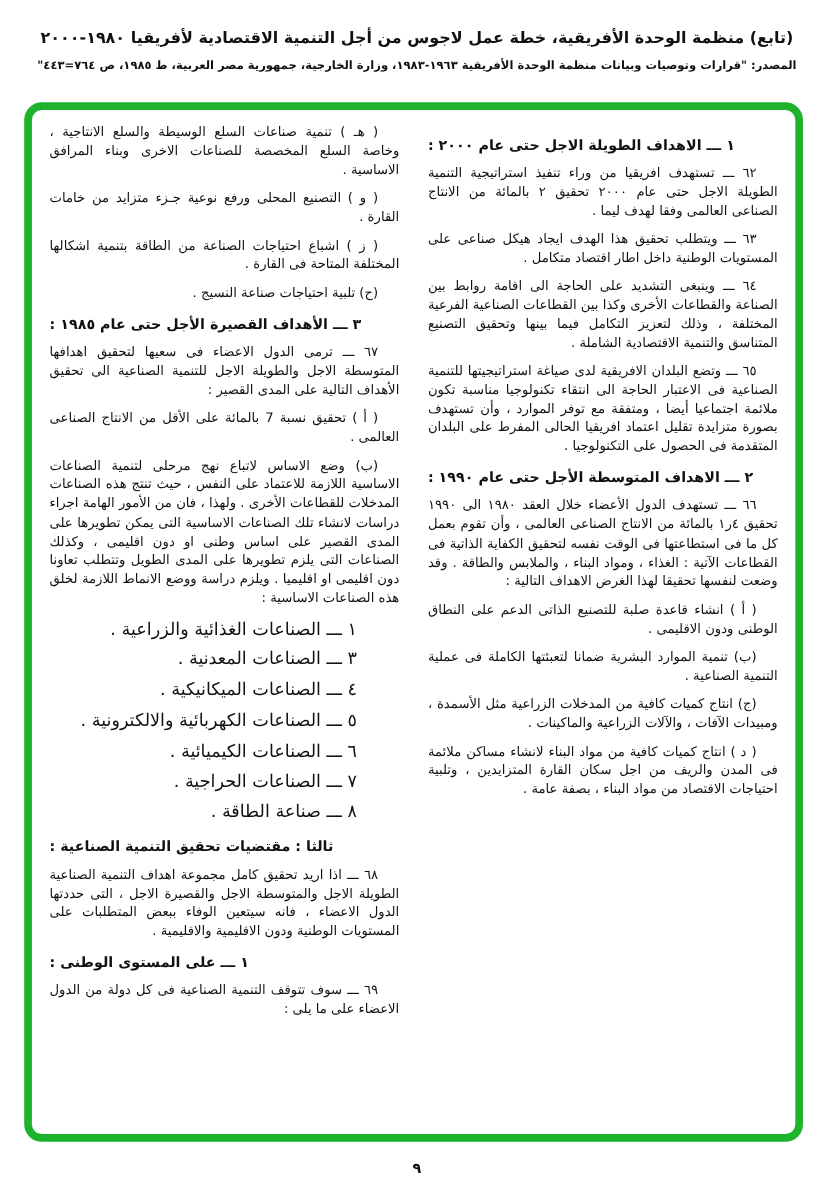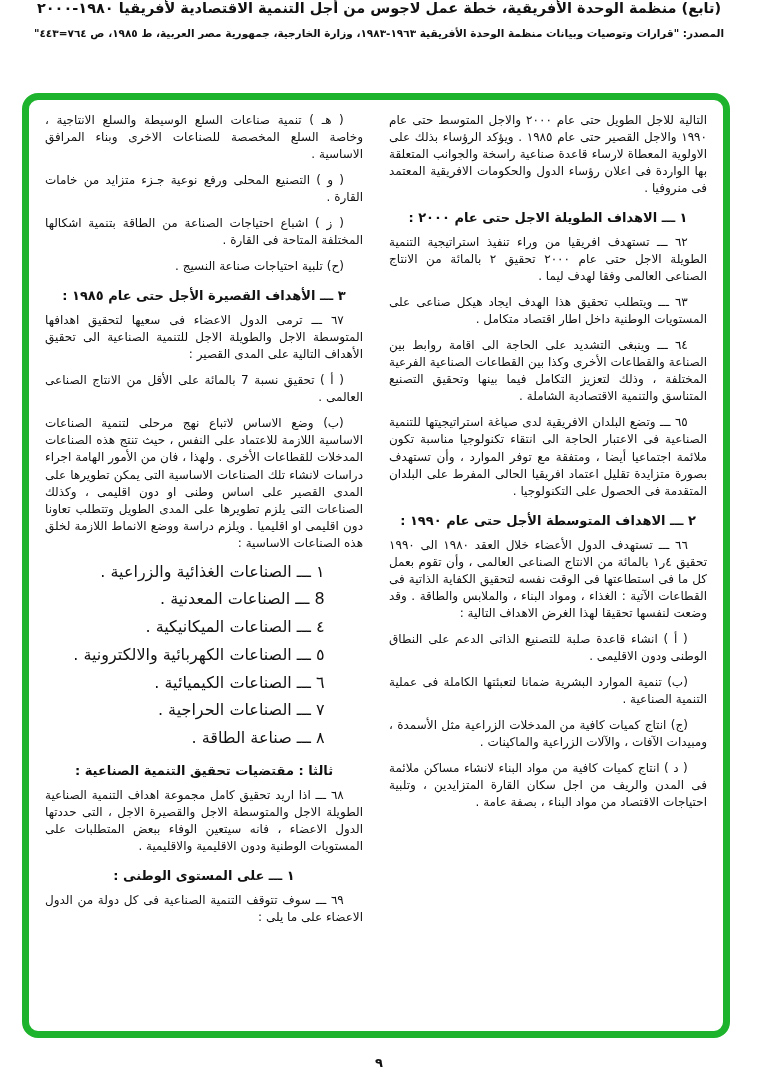--- a/index.html
+++ b/index.html
@@ -11,20 +11,21 @@
   body {
     width: 758px;
     height: 1078px;
     position: relative;
     overflow: hidden;
     direction: rtl;
     color: #111111;
   }
   .header {
     text-align: center;
+    margin-top: 27px;
   }
   .title-line {
     font-size: 14.5px;
     font-weight: bold;
     letter-spacing: 0;
   }
   .source-line {
     font-size: 10.5px;
     font-weight: bold;
     margin-top: 11px;
@@ -58,21 +59,21 @@
     text-align: justify;
     text-indent: 1.6em;
   }
   .col p.paragraph.flush {
     text-indent: 0;
   }
   .col h3.heading {
     margin: 13px 0 9px 0;
     font-size: 13px;
     font-weight: bold;
-    text-align: center;
+    text-align: left;
   }
   .col p.list-item {
     margin: 0 0 5px 0;
     font-size: 16px;
     line-height: 1.42;
     text-align: right;
     text-indent: 0;
     padding-right: 2.4em;
   }
   .page-number {
@@ -89,21 +90,20 @@
 <body style="color: rgb(17, 17, 17);">
 
 <div class="header">
   <div class="title-line">(تابع) منظمة الوحدة الأفريقية، خطة عمل لاجوس من أجل التنمية الاقتصادية لأفريقيا ١٩٨٠-٢٠٠٠</div>
   <div class="source-line">المصدر: "قرارات وتوصيات وبيانات منظمة الوحدة الأفريقية ١٩٦٣-١٩٨٣، وزارة الخارجية، جمهورية مصر العربية، ط ١٩٨٥، ص ٧٦٤=٤٤٣"</div>
 </div>
 
 <div class="content-box" style="border-color: rgb(30, 179, 44);">
   <div class="columns">
     <div class="col">
-        <p class="paragraph flush">التالية للاجل الطويل حتى عام ٢٠٠٠ والاجل المتوسط حتى عام ١٩٩٠ والاجل القصير حتى عام ١٩٨٥ . ويؤكد الرؤساء بذلك على الاولوية المعطاة لارساء قاعدة صناعية راسخة والجوانب المتعلقة بها الواردة فى اعلان رؤساء الدول والحكومات الافريقية المعتمد فى منروفيا .</p>
         <h3 class="heading">١ ـــ الاهداف الطويلة الاجل حتى عام ٢٠٠٠ :</h3>
         <p class="paragraph">٦٢ ـــ تستهدف افريقيا من وراء تنفيذ استراتيجية التنمية الطويلة الاجل حتى عام ٢٠٠٠ تحقيق ٢ بالمائة من الانتاج الصناعى العالمى وفقا لهدف ليما .</p>
         <p class="paragraph">٦٣ ـــ ويتطلب تحقيق هذا الهدف ايجاد هيكل صناعى على المستويات الوطنية داخل اطار اقتصاد متكامل .</p>
         <p class="paragraph">٦٤ ـــ وينبغى التشديد على الحاجة الى اقامة روابط بين الصناعة والقطاعات الأخرى وكذا بين القطاعات الصناعية الفرعية المختلفة ، وذلك لتعزيز التكامل فيما بينها وتحقيق التصنيع المتناسق والتنمية الاقتصادية الشاملة .</p>
         <p class="paragraph">٦٥ ـــ وتضع البلدان الافريقية لدى صياغة استراتيجيتها للتنمية الصناعية فى الاعتبار الحاجة الى انتقاء تكنولوجيا مناسبة تكون ملائمة اجتماعيا أيضا ، ومتفقة مع توفر الموارد ، وأن تستهدف بصورة متزايدة تقليل اعتماد افريقيا الحالى المفرط على البلدان المتقدمة فى الحصول على التكنولوجيا .</p>
         <h3 class="heading">٢ ـــ الاهداف المتوسطة الأجل حتى عام ١٩٩٠ :</h3>
         <p class="paragraph">٦٦ ـــ تستهدف الدول الأعضاء خلال العقد ١٩٨٠ الى ١٩٩٠ تحقيق ٤ر١ بالمائة من الانتاج الصناعى العالمى ، وأن تقوم بعمل كل ما فى استطاعتها فى الوقت نفسه لتحقيق الكفاية الذاتية فى القطاعات الآتية : الغذاء ، ومواد البناء ، والملابس والطاقة . وقد وضعت لنفسها تحقيقا لهذا الغرض الاهداف التالية :</p>
         <p class="paragraph">( أ ) انشاء قاعدة صلبة للتصنيع الذاتى الدعم على النطاق الوطنى ودون الاقليمى .</p>
         <p class="paragraph">(ب) تنمية الموارد البشرية ضمانا لتعبئتها الكاملة فى عملية التنمية الصناعية .</p>
         <p class="paragraph">(ج) انتاج كميات كافية من المدخلات الزراعية مثل الأسمدة ، ومبيدات الآفات ، والآلات الزراعية والماكينات .</p>
@@ -112,21 +112,21 @@
     <div class="col">
         <p class="paragraph">( هـ ) تنمية صناعات السلع الوسيطة والسلع الانتاجية ، وخاصة السلع المخصصة للصناعات الاخرى وبناء المرافق الاساسية .</p>
         <p class="paragraph">( و ) التصنيع المحلى ورفع نوعية جـزء متزايد من خامات القارة .</p>
         <p class="paragraph">( ز ) اشباع احتياجات الصناعة من الطاقة بتنمية اشكالها المختلفة المتاحة فى القارة .</p>
         <p class="paragraph">(ح) تلبية احتياجات صناعة النسيج .</p>
         <h3 class="heading">٣ ـــ الأهداف القصيرة الأجل حتى عام ١٩٨٥ :</h3>
         <p class="paragraph">٦٧ ـــ ترمى الدول الاعضاء فى سعيها لتحقيق اهدافها المتوسطة الاجل والطويلة الاجل للتنمية الصناعية الى تحقيق الأهداف التالية على المدى القصير :</p>
         <p class="paragraph">( أ ) تحقيق نسبة 7 بالمائة على الأقل من الانتاج الصناعى العالمى .</p>
         <p class="paragraph">(ب) وضع الاساس لاتباع نهج مرحلى لتنمية الصناعات الاساسية اللازمة للاعتماد على النفس ، حيث تنتج هذه الصناعات المدخلات للقطاعات الأخرى . ولهذا ، فان من الأمور الهامة اجراء دراسات لانشاء تلك الصناعات الاساسية التى يمكن تطويرها على المدى القصير على اساس وطنى او دون اقليمى ، وكذلك الصناعات التى يلزم تطويرها على المدى الطويل وتتطلب تعاونا دون اقليمى او اقليميا . ويلزم دراسة ووضع الانماط اللازمة لخلق هذه الصناعات الاساسية :</p>
         <p class="list-item">١ ـــ الصناعات الغذائية والزراعية .</p>
-        <p class="list-item">8 ـــ الصناعات المعدنية .</p>
+        <p class="list-item">٣ ـــ الصناعات المعدنية .</p>
         <p class="list-item">٤ ـــ الصناعات الميكانيكية .</p>
         <p class="list-item">٥ ـــ الصناعات الكهربائية والالكترونية .</p>
         <p class="list-item">٦ ـــ الصناعات الكيميائية .</p>
         <p class="list-item">٧ ـــ الصناعات الحراجية .</p>
         <p class="list-item">٨ ـــ صناعة الطاقة .</p>
         <h3 class="heading">ثالثا : مقتضيات تحقيق التنمية الصناعية :</h3>
         <p class="paragraph">٦٨ ـــ اذا اريد تحقيق كامل مجموعة اهداف التنمية الصناعية الطويلة الاجل والمتوسطة الاجل والقصيرة الاجل ، التى حددتها الدول الاعضاء ، فانه سيتعين الوفاء ببعض المتطلبات على المستويات الوطنية ودون الاقليمية والاقليمية .</p>
         <h3 class="heading">١ ـــ على المستوى الوطنى :</h3>
         <p class="paragraph">٦٩ ـــ سوف تتوقف التنمية الصناعية فى كل دولة من الدول الاعضاء على ما يلى :</p>
       </div>

